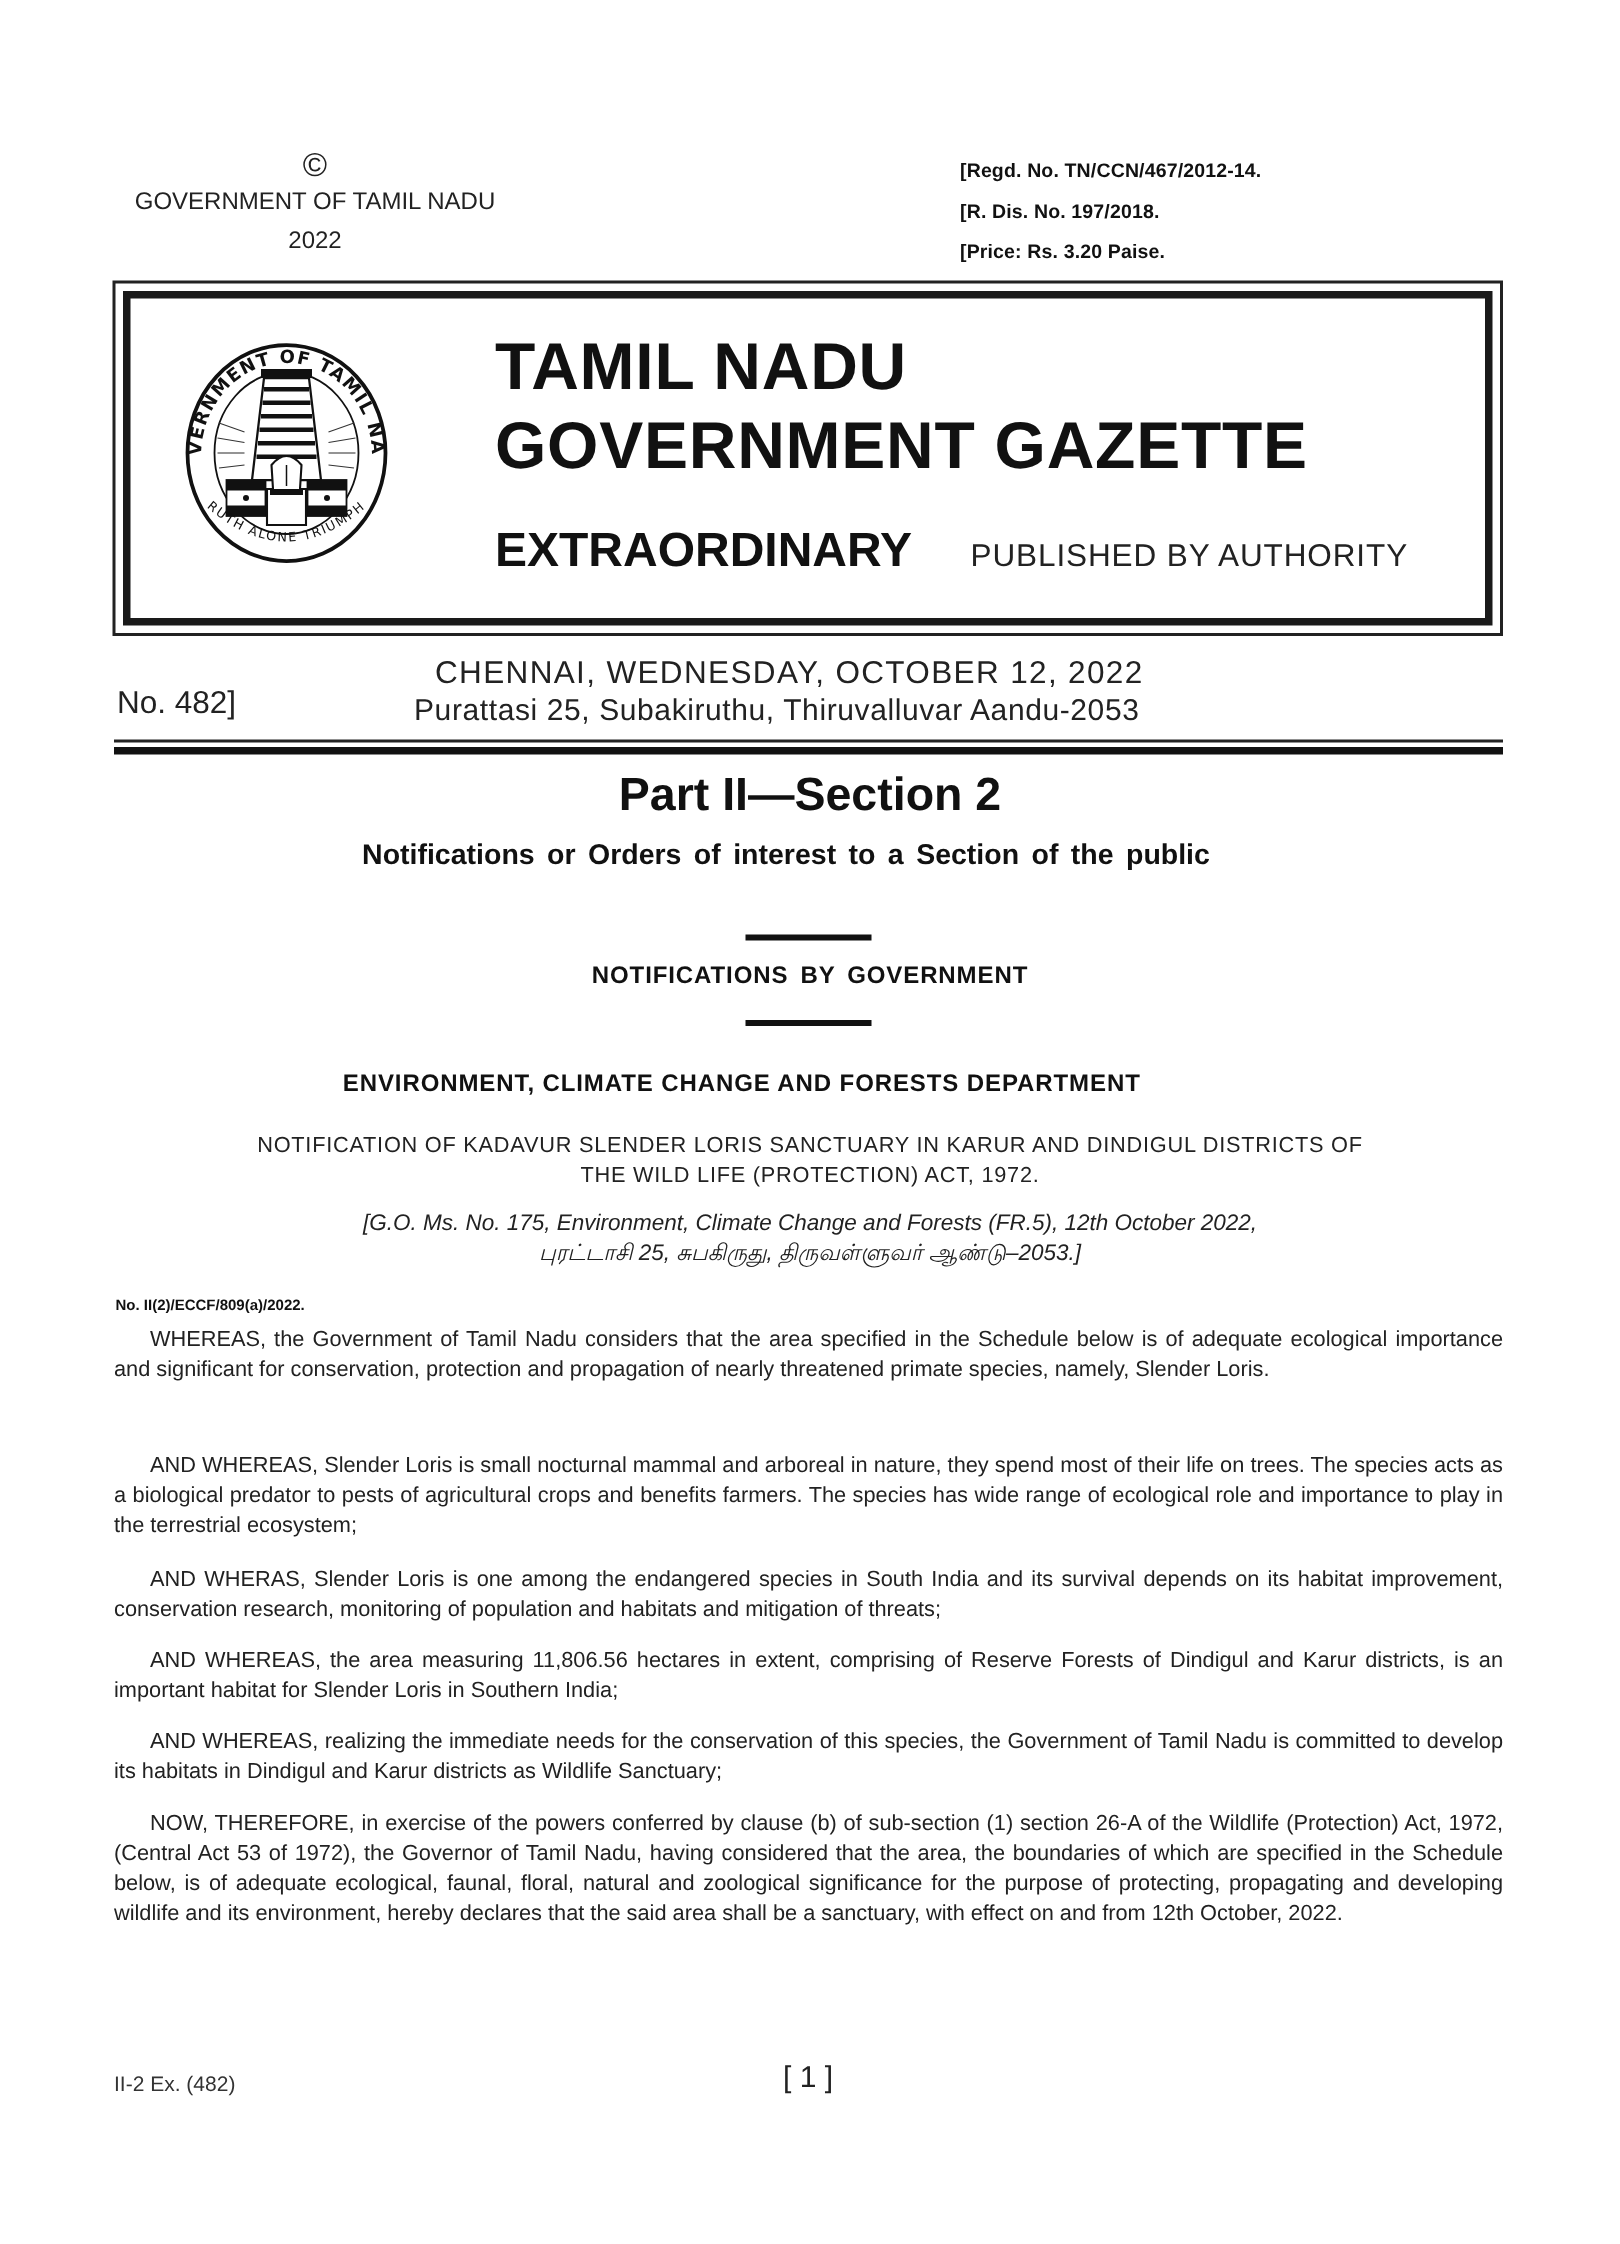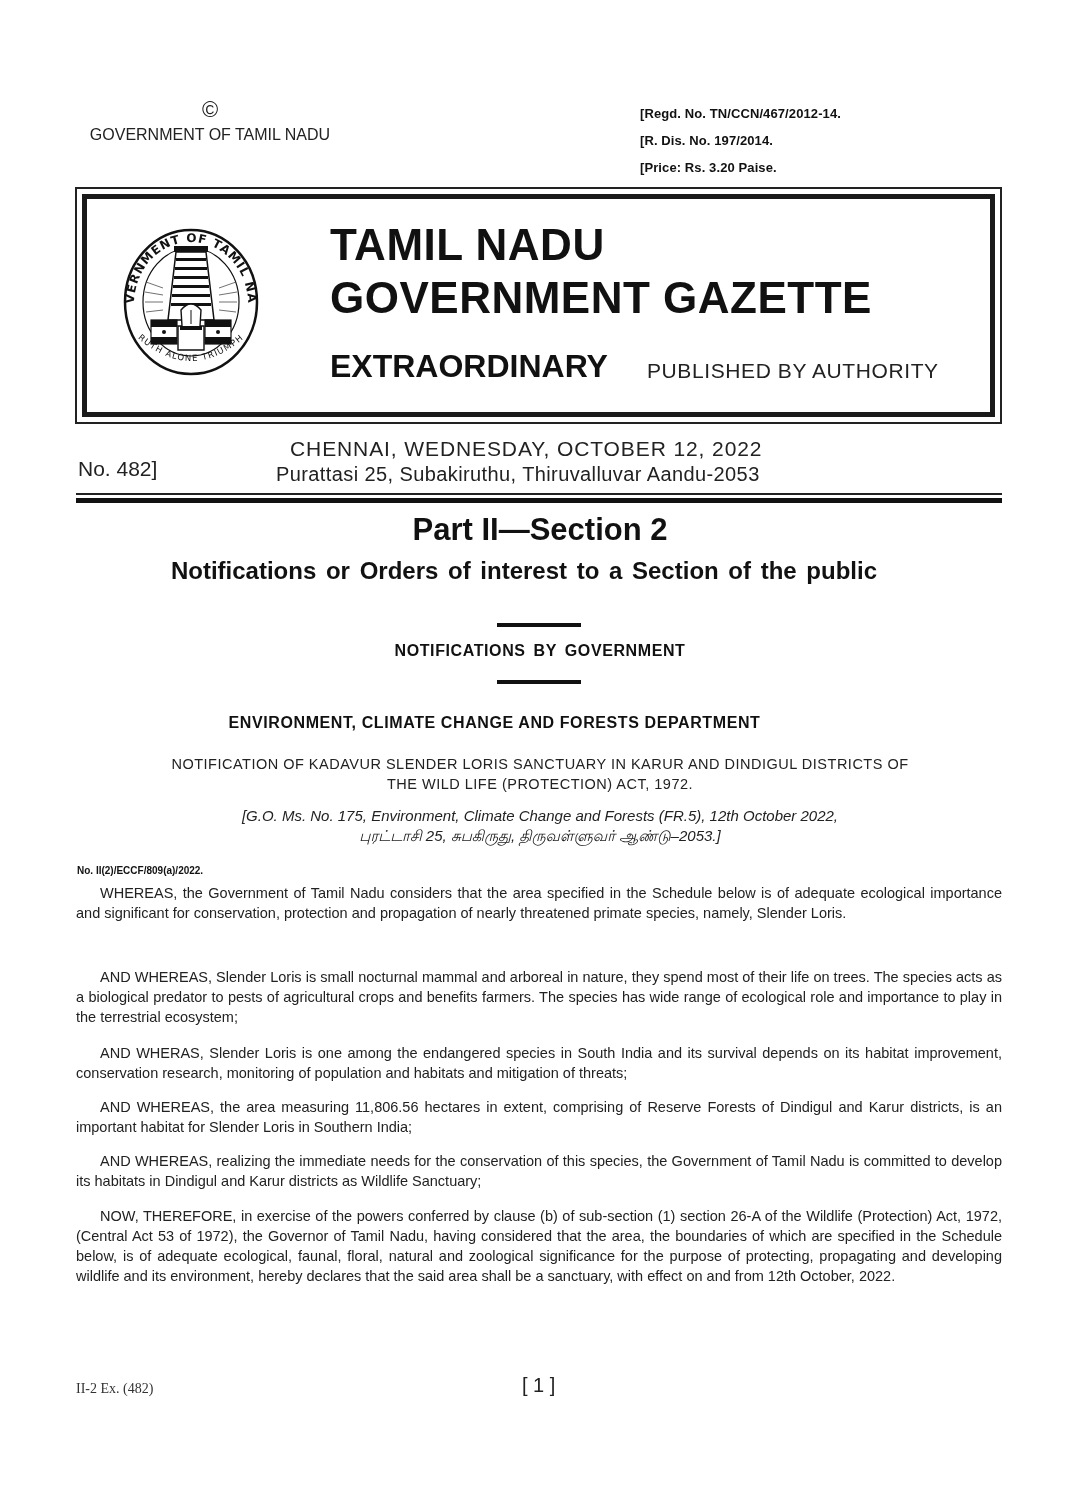--- a/index.html
+++ b/index.html
@@ -14,42 +14,43 @@
   .title1 { left: 330px; top: 220px; font-size: 44px; font-weight: bold; letter-spacing: 0.5px; line-height: 50px; }
   .title2 { left: 330px; top: 273px; font-size: 44px; font-weight: bold; letter-spacing: 0.5px; line-height: 50px; }
   .extra { left: 330px; top: 346px; font-size: 32px; font-weight: bold; line-height: 40px; }
   .pub { left: 647px; top: 358px; font-size: 21px; line-height: 26px; letter-spacing: 0.6px; color: #222; }
   .issue-no { left: 78px; top: 436px; font-size: 21px; line-height: 26px; color: #222; margin-top: 20px; }
   .date1 { left: 290px; top: 436px; font-size: 21px; line-height: 26px; letter-spacing: 0.9px; color: #222; }
   .date2 { left: 276px; top: 461px; font-size: 20px; line-height: 26px; letter-spacing: 0.4px; color: #222; }
   .rule-thin { left: 76px; top: 493px; width: 926px; height: 2px; background: #222; }
   .rule-thick { left: 76px; top: 498px; width: 926px; height: 5px; background: #111; }
   .part { left: 0; width: 1080px; top: 510px; text-align: center; font-size: 31px; font-weight: bold; line-height: 40px; }
-  .sub { left: 0; width: 1048px; top: 558px; text-align: center; font-size: 24px; font-weight: bold; line-height: 26px; word-spacing: 3px; }
+  .sub { left: 0; width: 1048px; top: 558px; text-align: center; font-size: 19px; font-weight: bold; line-height: 26px; word-spacing: 3px; }
   .short-rule { left: 497px; width: 84px; height: 4px; background: #111; }
   .notif { left: 0; width: 1080px; top: 640px; text-align: center; font-size: 16px; font-weight: bold; line-height: 22px; letter-spacing: 0.6px; word-spacing: 3px; }
   .dept { left: 0; width: 989px; top: 712px; text-align: center; font-size: 16px; font-weight: bold; line-height: 22px; letter-spacing: 0.6px; }
   .notif-title { left: 100px; width: 880px; top: 754px; text-align: center; font-size: 14.5px; line-height: 20px; letter-spacing: 0.5px; color: #222; }
   .go { left: 100px; width: 880px; top: 806px; text-align: center; font-size: 15px; font-style: italic; line-height: 20px; color: #222; }
   .ref-no { left: 77px; top: 862px; font-size: 10px; font-weight: bold; line-height: 18px; }
   .para { left: 76px; width: 926px; font-size: 14.5px; line-height: 20px; text-align: justify; color: #222; text-indent: 24px; }
-  .footer-left { left: 76px; top: 1381px; font-size: 14px; color: #333; font-family: Liberation Serif, serif; }
+  .footer-left { left: 76px; top: 1381px; font-size: 14px; color: #333; }
   .footer-page { left: 522px; top: 1374px; font-size: 20px; color: #222; }
 </style>
 </head>
 <body>
 
 <div class="abs top-left">
   <div class="copy">©</div>
   <div>GOVERNMENT OF TAMIL NADU</div>
+  <div>2022</div>
 </div>
 
 <div class="abs top-right">
   <div>[Regd.  No. TN/CCN/467/2012-14.</div>
-  <div>[R. Dis. No. 197/2014.</div>
+  <div>[R. Dis. No. 197/2018.</div>
   <div>[Price:  Rs. 3.20 Paise.</div>
 </div>
 
 <div class="abs frame-outer"></div>
 <div class="abs frame-inner"></div>
 
 <div class="abs emblem">
   <svg width="146" height="156" viewBox="0 0 146 156" xmlns="http://www.w3.org/2000/svg">
     <defs>
       <path id="arcTop" d="M 16 82 A 57 62 0 0 1 130 82" fill="none"></path>

